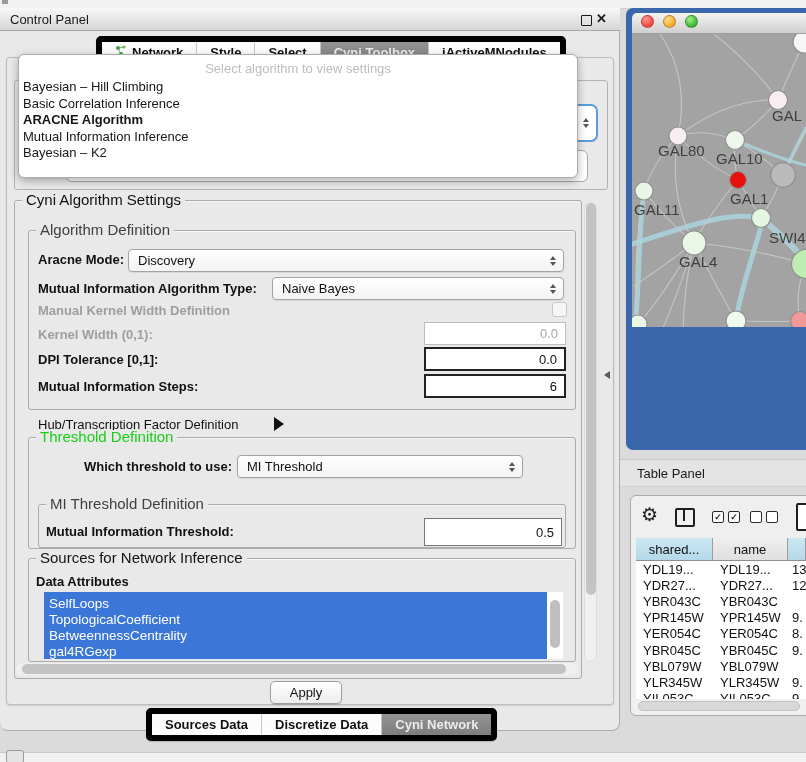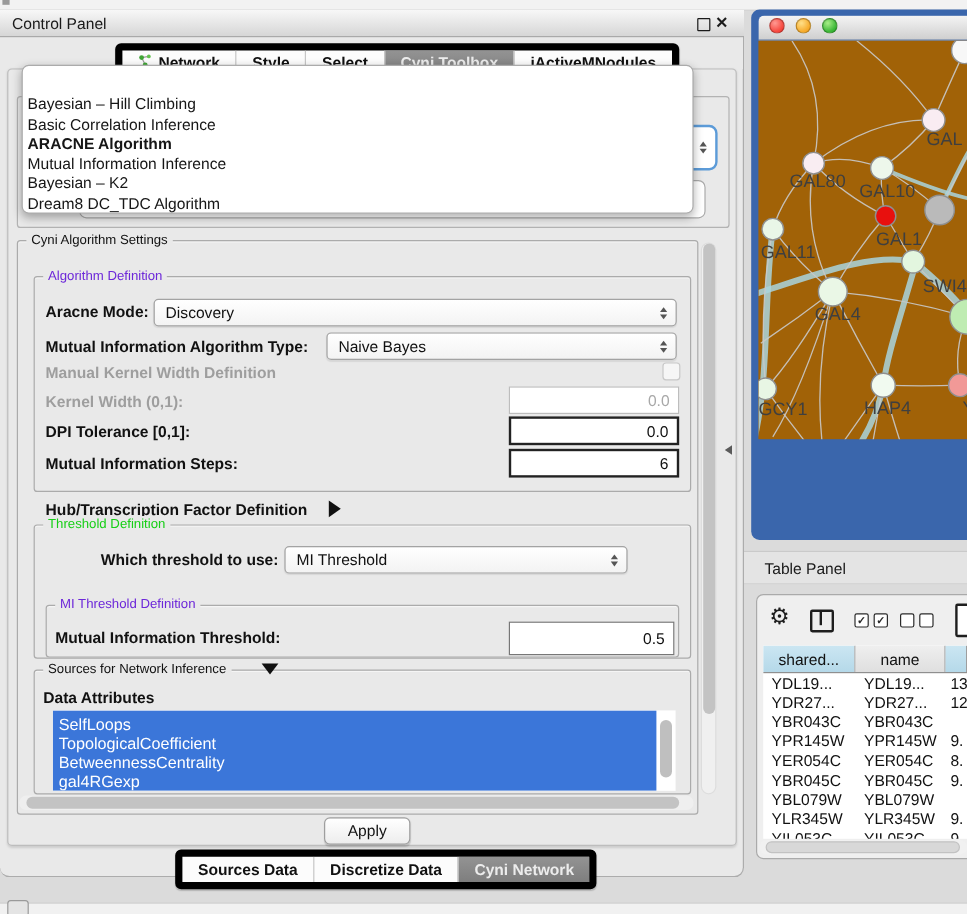--- a/index.html
+++ b/index.html
@@ -33,22 +33,22 @@
                 border-radius:6px;box-shadow:0 3px 8px rgba(0,0,0,.30);box-sizing:border-box;z-index:40}
   #algo-placeholder{left:0;top:6px;width:558px;text-align:center;font-size:13px;color:#BCBCBC}
   .algo-item{position:absolute;left:4px;font-size:13px;height:16px;line-height:16px;color:#161616;white-space:nowrap}
   
   #bg-group{left:14px;top:80px;width:592px;height:108px;border:1px solid #B3B3B3;border-radius:3px;z-index:10}
   #bg-combo{left:66px;top:150px;width:522px;height:32px;background:#FFF;border:1px solid #ABABAB;border-radius:6px;
             box-sizing:border-box;font-size:13px;color:#A5A5A5;padding:6px 0 0 16px;z-index:11;overflow:hidden}
   #bg-focus{left:566px;top:104px;width:28px;height:34px;background:#FFF;border:2px solid #5C9BD8;border-radius:7px;z-index:12}
   
   .grp{position:absolute;border:1px solid #ABABAB;border-radius:3px;box-shadow:inset 0 1px 0 rgba(255,255,255,.55)}
-  .grp-title{position:absolute;background:#E9E9E9;padding:0 4px;font-size:11px;line-height:14px;white-space:nowrap;z-index:5}
-  .t-blue{color:#6d28d9}
+  .grp-title{position:absolute;background:#E9E9E9;padding:0 4px;font-size:15px;line-height:14px;white-space:nowrap;z-index:5}
+  .t-blue{color:#404040}
   .t-green{color:#17CF17}
   .lbl{position:absolute;font-size:13px;font-weight:bold;white-space:nowrap}
   .lbl-dis{color:#9E9E9E}
   .combo{position:absolute;background:linear-gradient(#FFFFFF,#F3F3F3);border:1px solid #A3A3A3;border-radius:4px;
          font-size:13px;color:#111;display:flex;align-items:center;padding-left:9px;box-sizing:border-box;
          box-shadow:0 1px 1px rgba(0,0,0,.08)}
   .spinners{position:absolute;right:7px;top:50%;transform:translateY(-50%);display:flex;flex-direction:column;gap:2px}
   .sp-up{width:0;height:0;border-left:3.5px solid transparent;border-right:3.5px solid transparent;border-bottom:4px solid #555}
   .sp-dn{width:0;height:0;border-left:3.5px solid transparent;border-right:3.5px solid transparent;border-top:4px solid #555}
   .tfield{position:absolute;background:#FFF;font-size:13px;display:flex;align-items:center;
@@ -77,21 +77,21 @@
   #split-arrow{left:604px;top:371px;width:0;height:0;border-top:4px solid transparent;border-bottom:4px solid transparent;
                border-right:6px solid #5A5A5A}
   
   #net-frame{left:626px;top:8px;width:184px;height:442px;background:#3A66AC;border-radius:7px 0 0 7px}
   #net-titlebar{left:632px;top:13px;width:178px;height:21px;background:linear-gradient(#F4F4F4,#CFCFCF);
                 border-bottom:1px solid #9E9E9E;border-radius:5px 0 0 0;box-sizing:border-box}
   .tl{position:absolute;top:15px;width:13px;height:13px;border-radius:50%;border:1px solid rgba(0,0,0,.25);box-sizing:border-box}
   #tl-close{left:641px;background:radial-gradient(circle at 35% 30%,#FF9A93,#F6453C 70%)}
   #tl-min{left:663px;background:radial-gradient(circle at 35% 30%,#FFE08A,#F6A928 70%)}
   #tl-zoom{left:685px;background:radial-gradient(circle at 35% 30%,#A8EE87,#37B534 70%)}
-  #net-canvas{left:632px;top:34px;width:174px;height:332px;background:#a16207;overflow:hidden}
+  #net-canvas{left:632px;top:34px;width:174px;height:293px;background:#a3a3a3;overflow:hidden}
   
   #tp-strip{left:620px;top:459px;width:186px;height:28px;background:#E4E4E4;border-top:1px solid #CACACA;
             border-bottom:1px solid #D2D2D2;box-sizing:border-box}
   #tp-title{left:637px;top:466px;font-size:13px;color:#1A1A1A}
   #tp-window{left:630px;top:495px;width:180px;height:221px;background:#EFEFEF;border:1px solid #AAAAAA;
              border-radius:6px 0 0 6px;box-sizing:border-box}
   .tb-icon{position:absolute;color:#1E1E1E}
   #ic-gear{left:641px;top:505px;font-size:19px;line-height:19px}
   #ic-cols{left:675px;top:508px;width:16px;height:15px;border:2px solid #1E1E1E;border-radius:2px}
   #ic-cols:after{content:"";position:absolute;left:6px;top:0;width:2px;height:11px;background:#1E1E1E}
@@ -163,26 +163,26 @@
 <div class="abs" id="bg-group"></div>
 <div class="abs" id="bg-combo">galFiltered.sif default node</div>
 <div class="abs" id="bg-focus">
   <span class="spinners">
       <span class="sp-up"></span>
       <span class="sp-dn"></span>
     </span>
 </div>
 
 <div class="abs" id="algo-overlay">
+  <div class="abs" id="algo-placeholder">Select algorithm to view settings</div>
   <div class="algo-item" style="top:24px">Bayesian – Hill Climbing</div>
   <div class="algo-item" style="top:40.5px">Basic Correlation Inference</div>
   <div class="algo-item bold" style="top:57px">ARACNE Algorithm</div>
   <div class="algo-item" style="top:73.5px">Mutual Information Inference</div>
   <div class="algo-item" style="top:90px">Bayesian – K2</div>
-  <div class="algo-item" style="top:106.5px">Dream8 DC_TDC Algorithm</div>
 </div>
 
 <div class="grp" style="left:14px;top:200px;width:566px;height:477px"></div>
 <div class="grp-title" style="left:22px;top:193px">Cyni Algorithm Settings</div>
 
 <div class="sb-track-v" style="left:584px;top:202px;width:13px;height:460px"></div>
 <div class="sb-thumb" style="left:585.5px;top:203px;width:10px;height:392px"></div>
 
 <div class="grp" style="left:28px;top:230px;width:546px;height:178px"></div>
 <div class="grp-title t-blue" style="left:36px;top:223px">Algorithm Definition</div>
@@ -210,21 +210,21 @@
 
 <div class="lbl lbl-dis" style="left:38px;top:327px">Kernel Width (0,1):</div>
 <div class="tfield f-dis" style="left:424px;top:322px;width:142px;height:23px">0.0</div>
 
 <div class="lbl" style="left:38px;top:352px">DPI Tolerance [0,1]:</div>
 <div class="tfield f-dark" style="left:424px;top:347px;width:142px;height:24px">0.0</div>
 
 <div class="lbl" style="left:38px;top:379px">Mutual Information Steps:</div>
 <div class="tfield f-dark" style="left:424px;top:374px;width:142px;height:24px">6</div>
 
-<div class="lbl" style="left:38px;top:417px;font-weight:bold">Hub/Transcription Factor Definition</div>
+<div class="lbl" style="left:38px;top:417px;font-weight:normal">Hub/Transcription Factor Definition</div>
 <span class="tri-right" style="left:274px;top:417px"></span>
 
 <div class="grp" style="left:28px;top:437px;width:546px;height:110px"></div>
 <div class="grp-title t-green" style="left:36px;top:430px">Threshold Definition</div>
 
 <div class="lbl" style="left:84px;top:459px">Which threshold to use:</div>
 <div class="combo" style="left:237px;top:455px;width:286px;height:23px">
   <span>MI Threshold</span>
   <span class="spinners">
       <span class="sp-up"></span>

